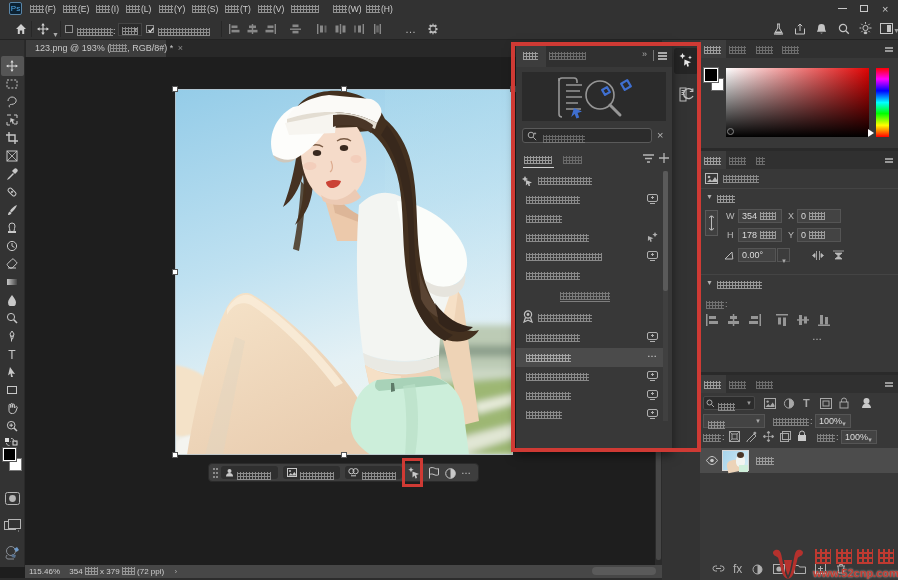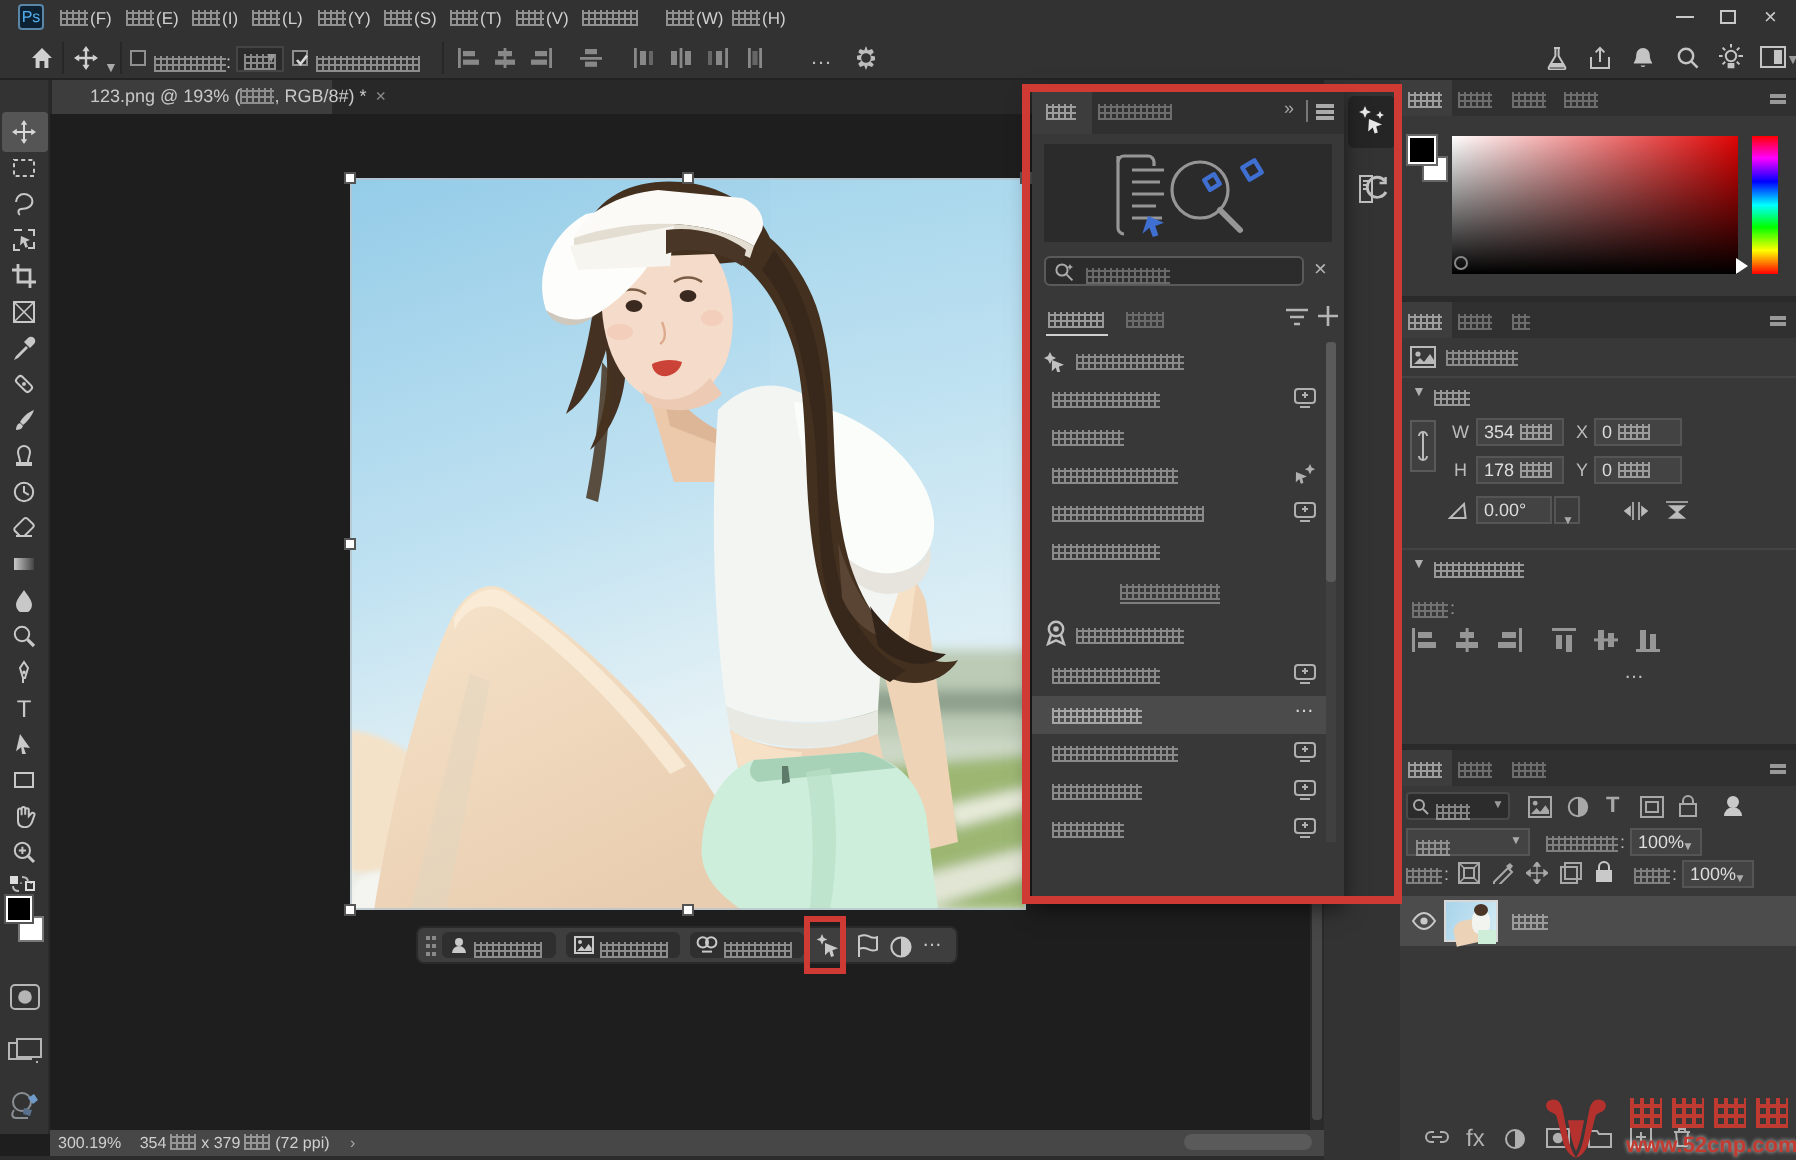--- a/index.html
+++ b/index.html
@@ -260,21 +260,21 @@
     </svg>
 <svg class="ab" style="left:4px;top:505px" width="17" height="15" viewBox="0 0 17 15">
       <circle cx="7" cy="6" r="4.5" stroke="#8a8f96" fill="none"></circle>
       <path d="M3 10c-1.5 2-1 4 1 4h6" stroke="#8a8f96" fill="none"></path>
       <path d="M10 4l3-2 2 3-2.5 2Z" fill="#6f9bca"></path>
       <path d="M8 9l4 1-1 3-3.5-1Z" fill="#58708c"></path>
     </svg>
 </div>
 
 <div class="ab" style="left:25px;top:40px;width:637px;height:17px;background:#282828">
-  <div class="ab" style="left:1px;top:0;width:140px;height:17px;background:#3d3d3d;color:#c9c9c9;font-size:9px;line-height:17px;padding-left:19px;white-space:nowrap">123.png @ 193% (<span class="z zv" style="width:17px"></span>, RGB/8#) * <span style="color:#8a8a8a;margin-left:2px">×</span></div>
+  <div class="ab" style="left:1px;top:0;width:140px;height:17px;background:#3d3d3d;color:#c9c9c9;font-size:9px;line-height:17px;padding-left:9px;white-space:nowrap">123.png @ 193% (<span class="z zv" style="width:17px"></span>, RGB/8#) * <span style="color:#8a8a8a;margin-left:2px">×</span></div>
 </div>
 <div class="ab" style="left:25px;top:57px;width:637px;height:508px;background:#1e1e1e" id="canvasarea"></div>
 <div class="ab" style="left:655px;top:57px;width:7px;height:508px;background:#2b2b2b"></div>
 <div class="ab" style="left:656px;top:400px;width:5px;height:160px;background:#474747;border-radius:2px"></div>
 <svg class="ab" style="left:175px;top:89px" width="338" height="366" viewBox="0 0 338 366">
   <defs>
     <linearGradient id="sky" x1="0" y1="0" x2="0.3" y2="1">
       <stop offset="0" stop-color="#94cce8"></stop>
         <stop offset="0.5" stop-color="#bfe1f1"></stop>
         <stop offset="0.82" stop-color="#e4f1f5"></stop>
@@ -366,21 +366,21 @@
 </svg>
 
 <div class="ab" style="left:172px;top:86px;width:6px;height:6px;background:#fff;border:1px solid #555"></div>
 <div class="ab" style="left:341px;top:86px;width:6px;height:6px;background:#fff;border:1px solid #555"></div>
 <div class="ab" style="left:510px;top:86px;width:6px;height:6px;background:#fff;border:1px solid #555"></div>
 <div class="ab" style="left:172px;top:269px;width:6px;height:6px;background:#fff;border:1px solid #555"></div>
 <div class="ab" style="left:172px;top:452px;width:6px;height:6px;background:#fff;border:1px solid #555"></div>
 <div class="ab" style="left:341px;top:452px;width:6px;height:6px;background:#fff;border:1px solid #555"></div>
 
 <div class="ab" style="left:25px;top:565px;width:637px;height:13px;background:#474747;color:#cfcfcf;font-size:8px;line-height:13px">
-  <span style="margin-left:4px">300.19%</span>
+  <span style="margin-left:4px">115.46%</span>
   <span style="margin-left:7px">354 <span class="z zv" style="width:13px"></span> x 379 <span class="z zv" style="width:13px"></span> (72 ppi)</span>
   <span style="margin-left:8px;color:#aaa">›</span>
   <div class="ab" style="left:567px;top:2px;width:64px;height:8px;background:#5a5a5a;border-radius:4px"></div>
 </div>
 <div class="ab" style="left:0;top:578px;width:898px;height:2px;background:#2c2c2c"></div>
 
 <div class="ab" style="left:662px;top:40px;width:38px;height:540px;background:#333333">
   <div class="ab" style="left:12px;top:8px;width:24px;height:26px;background:#252525;border-radius:3px"></div>
   <svg class="ab" style="left:17px;top:13px" width="15" height="15" viewBox="0 0 15 15">
       <g fill="#e8e8e8">

